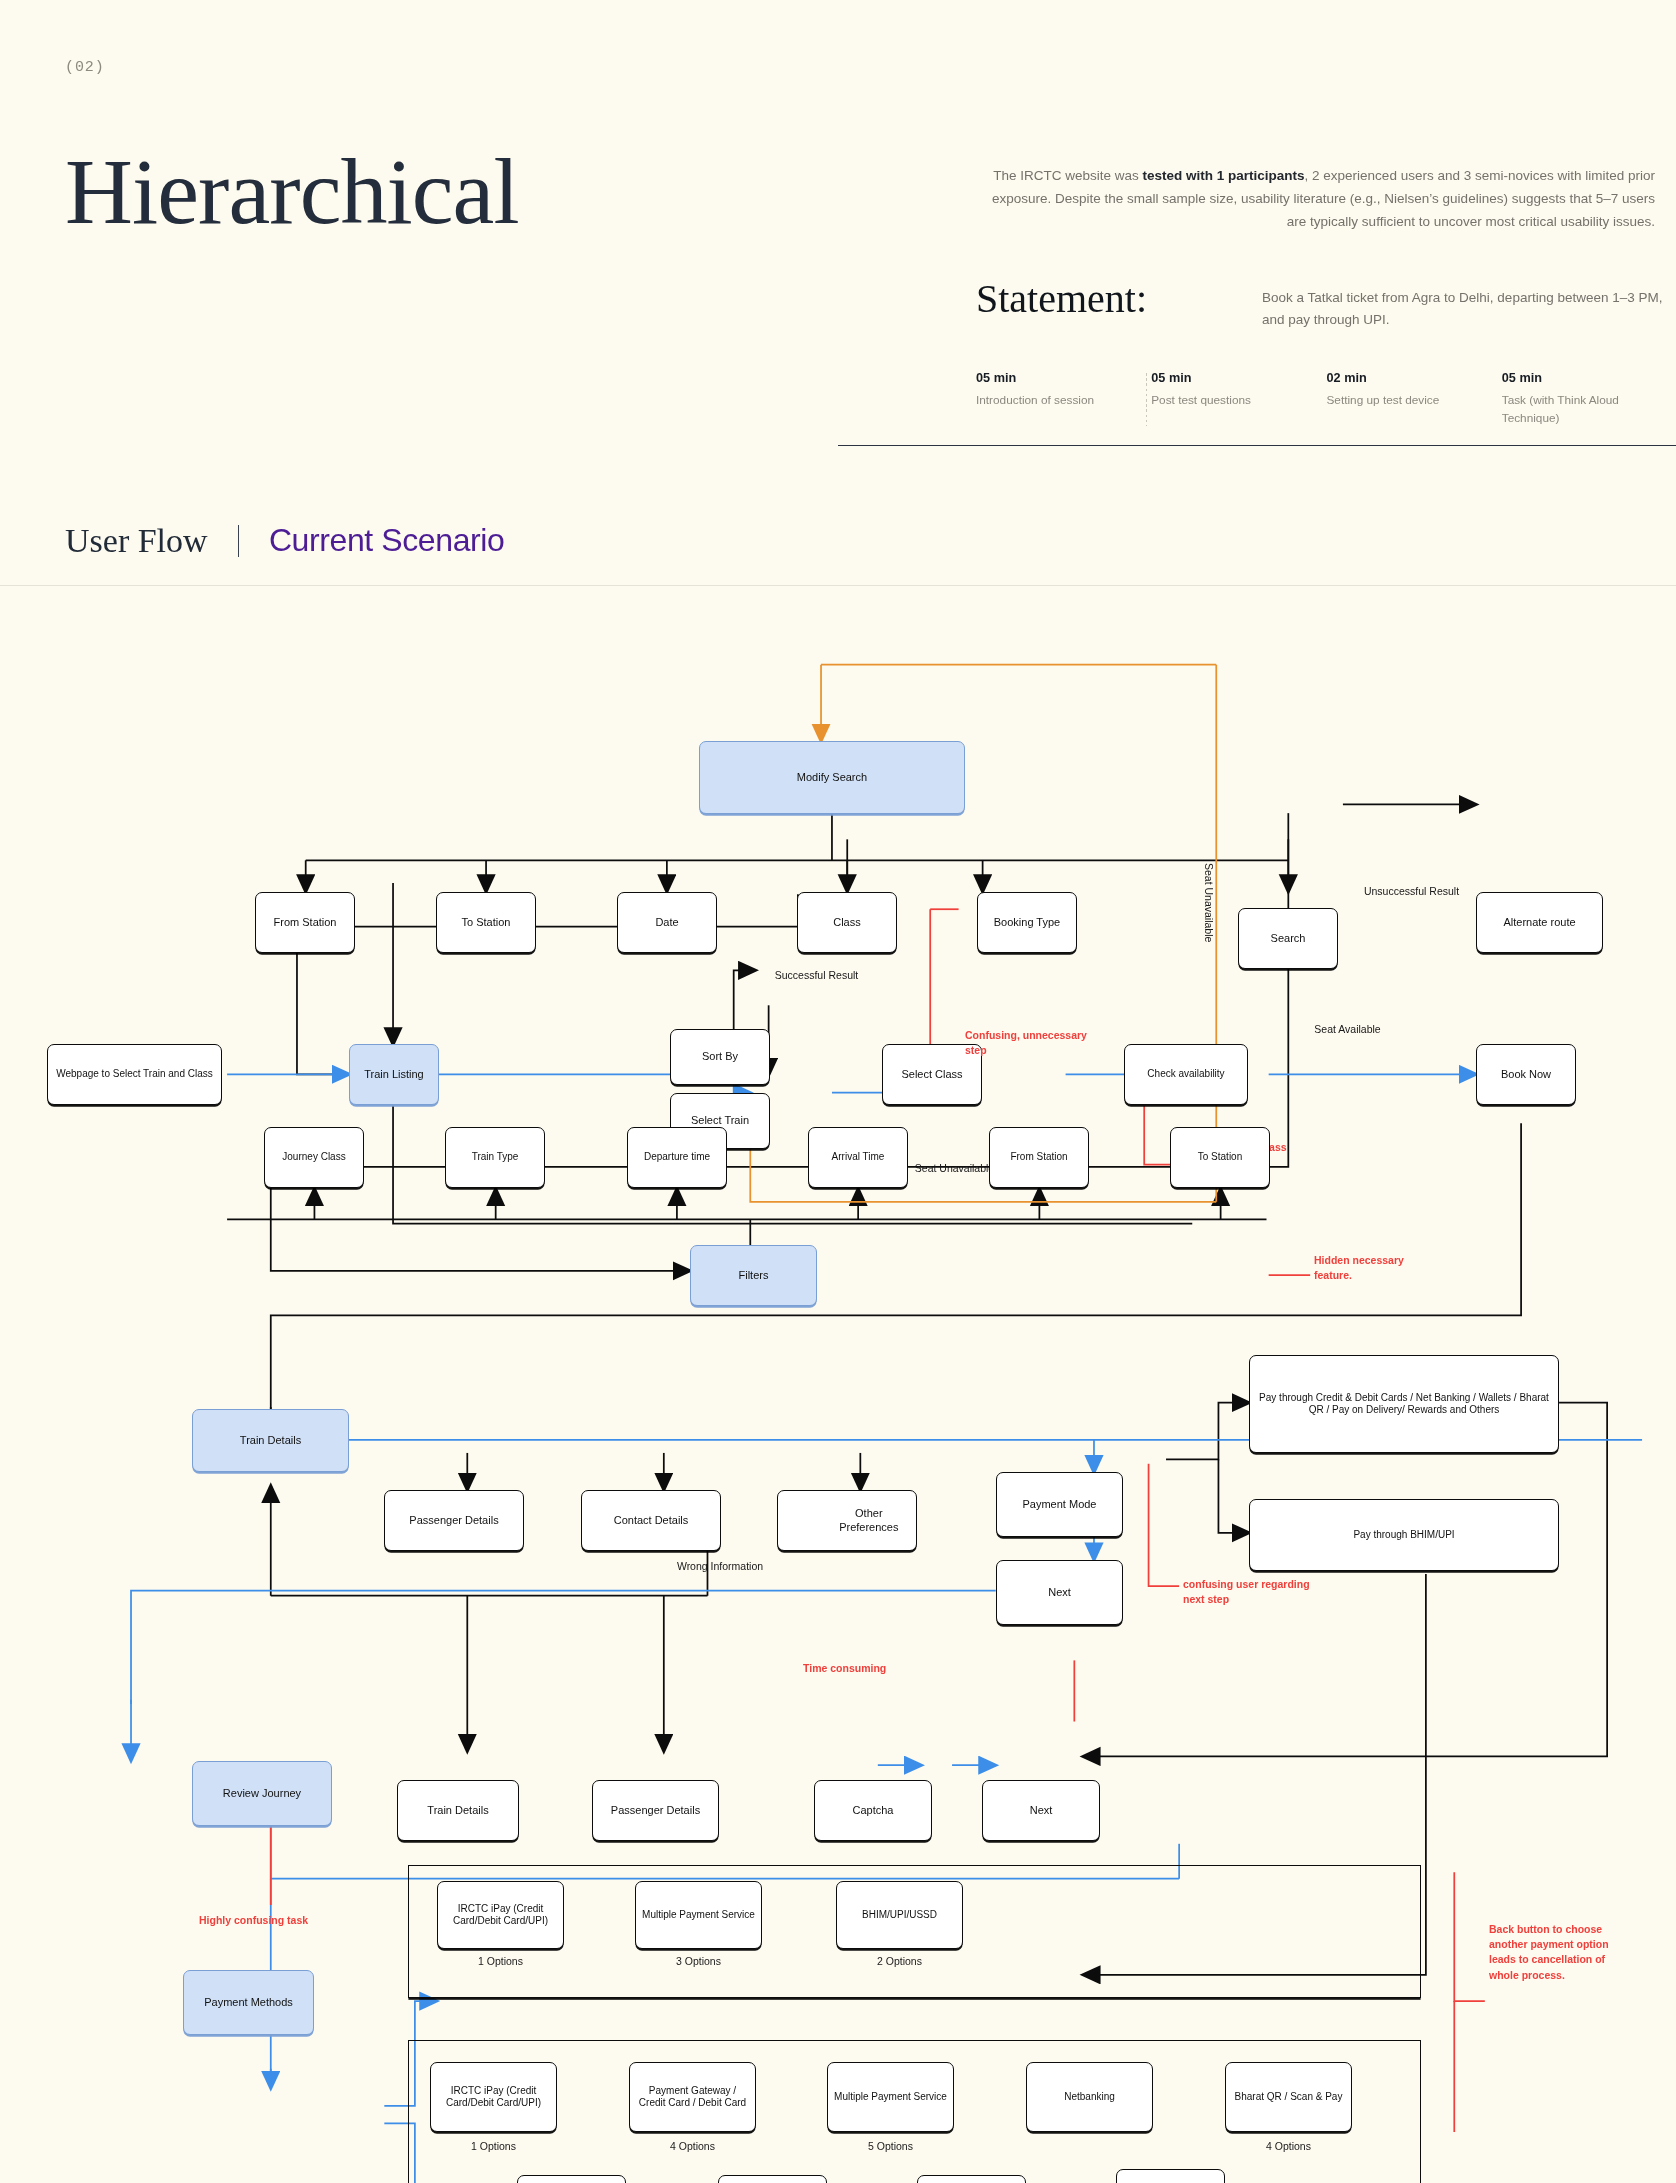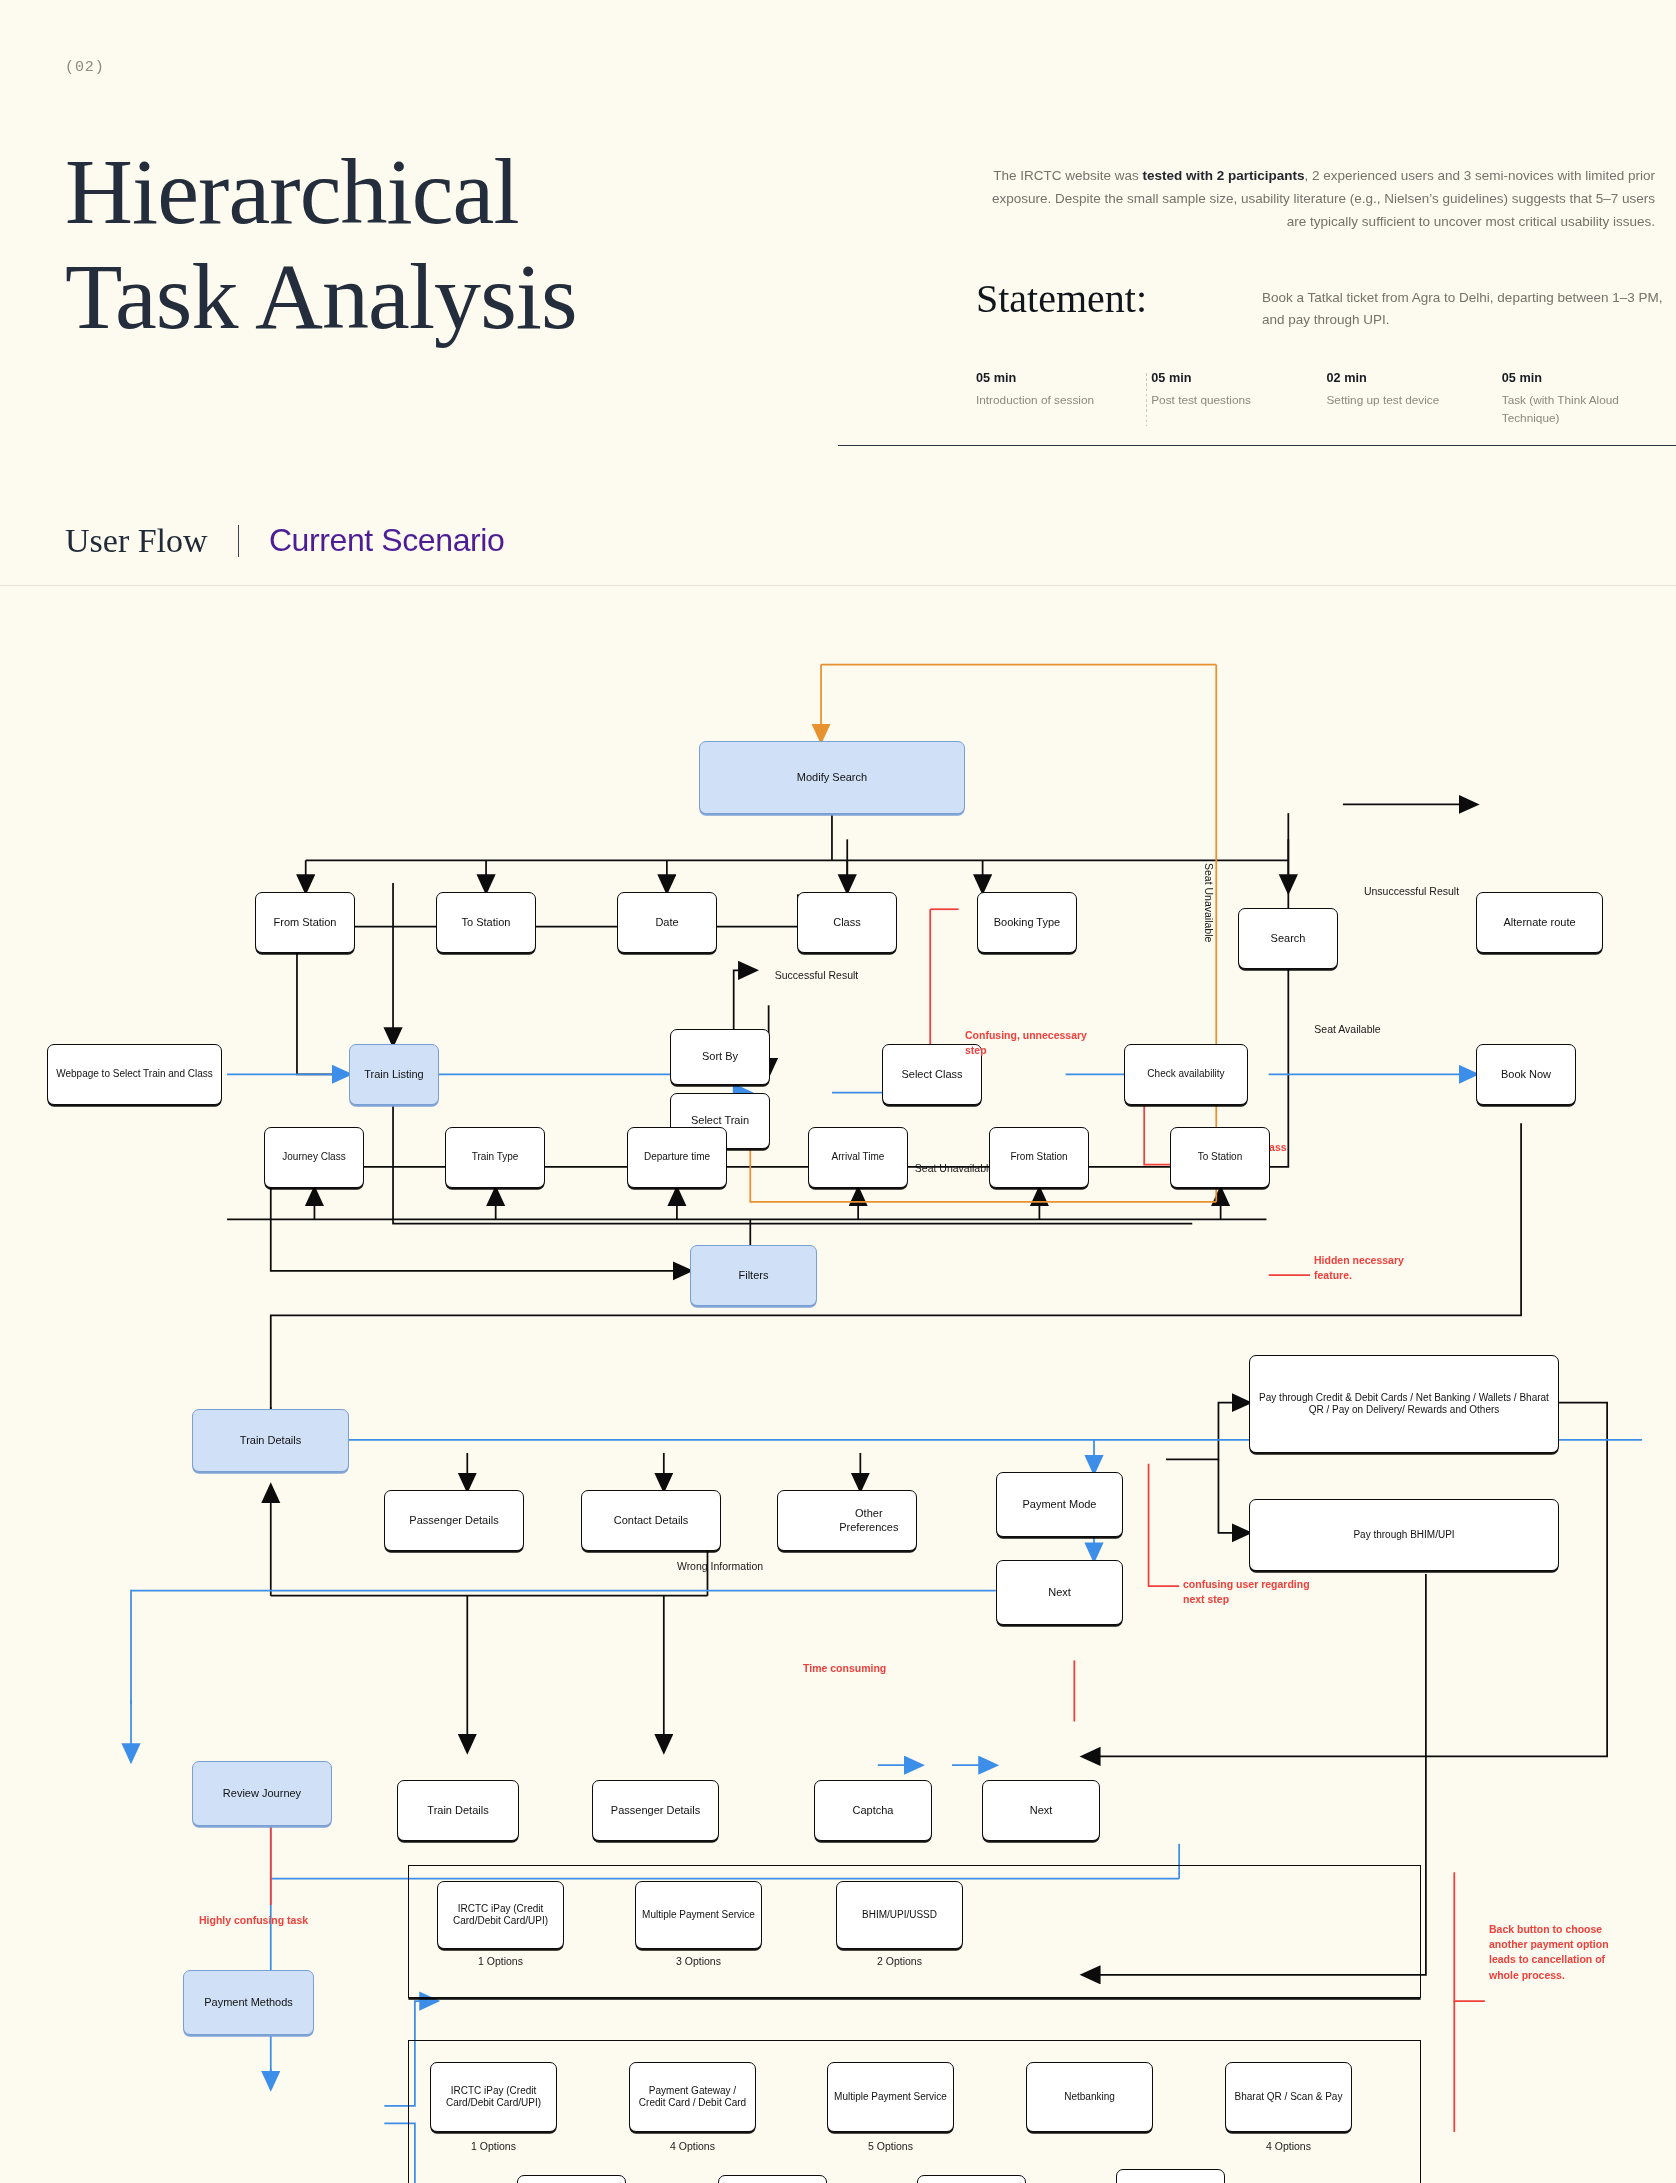--- a/index.html
+++ b/index.html
@@ -61,25 +61,24 @@
 </style>
 </head>
 <body>
 
 <div id="page">
 
   <div class="pagenum">(02)</div>
 
   <div class="bigtitle">
     <span>Hierarchical</span>
-    <span class="l2">Task Analysis</span>
   </div>
 
   <div class="intro">
-    <span>The IRCTC website was </span><b>tested with 2 participants</b><span>, 2 experienced users and 3 semi-novices with limited prior exposure. Despite the small sample size, usability literature (e.g., Nielsen’s guidelines) suggests that 5–7 users are typically sufficient to uncover most critical usability issues.</span>
+    <span>The IRCTC website was </span><b>tested with 1 participants</b><span>, 2 experienced users and 3 semi-novices with limited prior exposure. Despite the small sample size, usability literature (e.g., Nielsen’s guidelines) suggests that 5–7 users are typically sufficient to uncover most critical usability issues.</span>
   </div>
 
   <div class="stmt-wrap">
     <div class="stmt-label">Statement:</div>
     <div class="stmt-text">Book a Tatkal ticket from Agra to Delhi, departing between 1–3 PM, and pay through UPI.</div>
   </div>
 
   <div class="timeline">
     <div class="tl-cell">
       <div class="tl-time">05 min</div>

